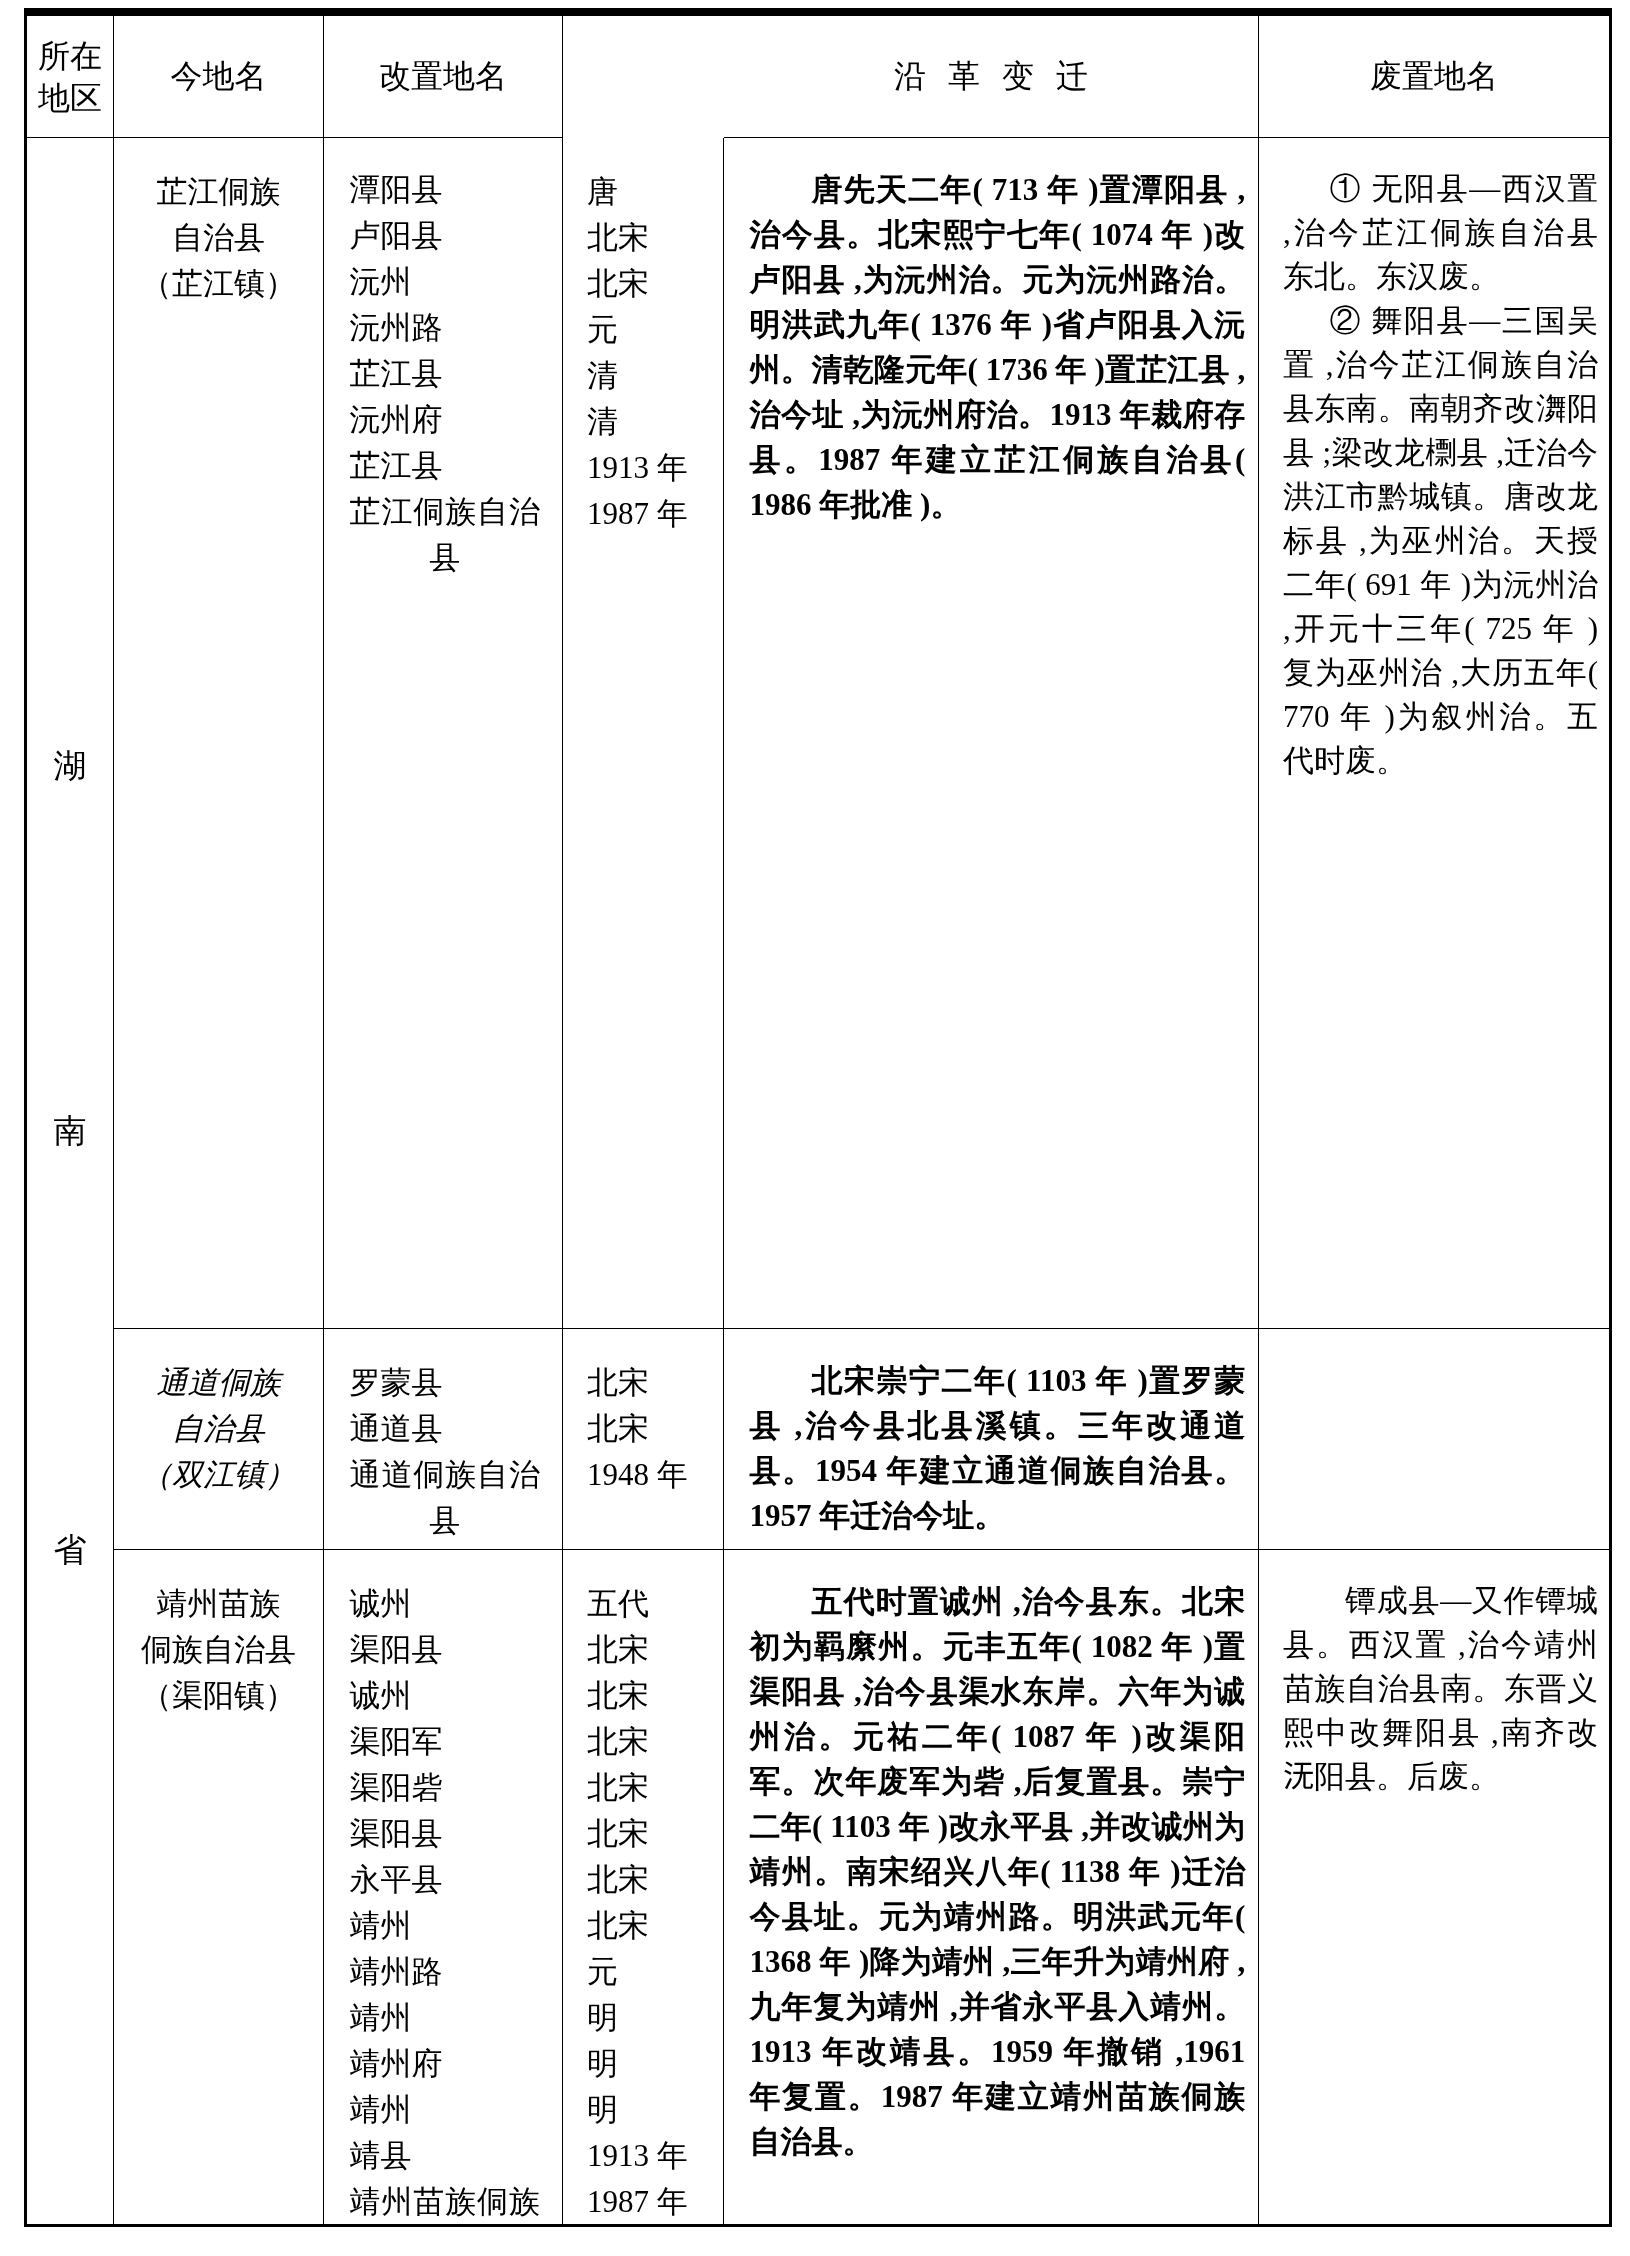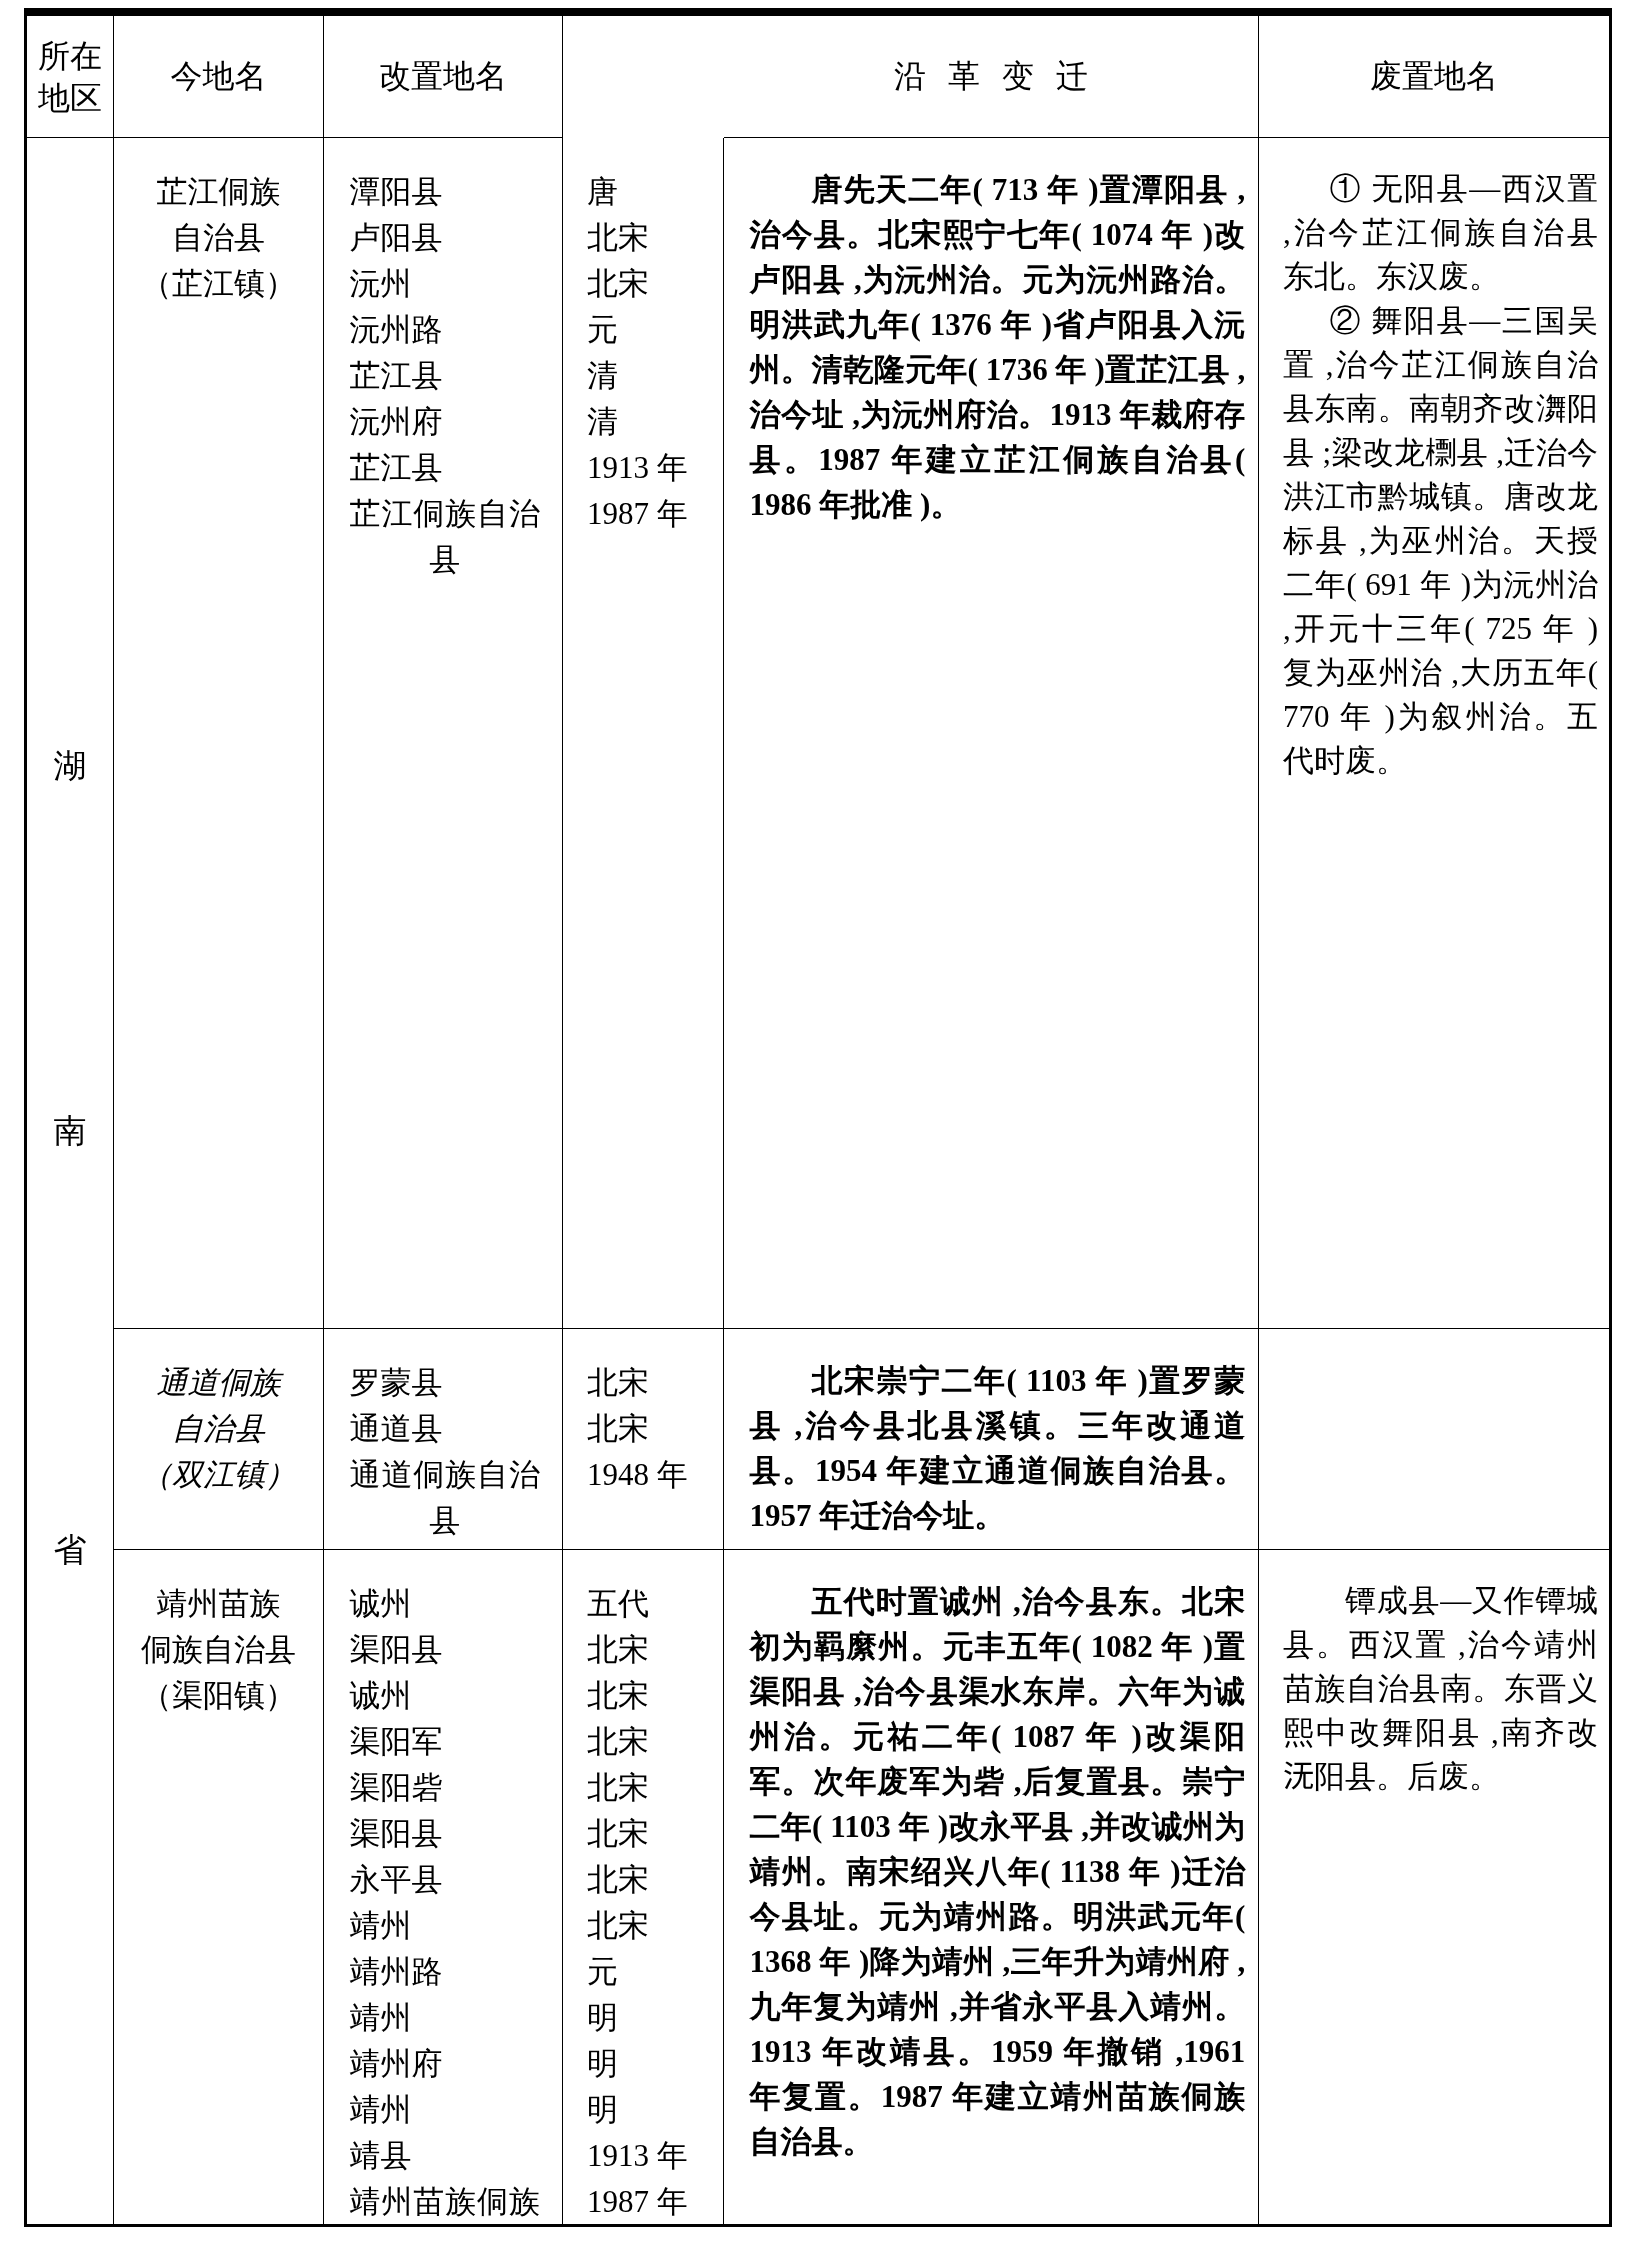--- a/index.html
+++ b/index.html
@@ -59,21 +59,21 @@
       <span class="region-char" style="top:605px;">湖</span>
       <span class="region-char" style="top:970px;">南</span>
       <span class="region-char" style="top:1389px;">省</span>
     </div>
 
     <div class="cell today" style="grid-area:2/2/3/3;">
       <div>芷江侗族</div>
       <div>自治县</div>
       <div>（芷江镇）</div>
     </div>
-    <div class="cell names" style="grid-area:2/3/3/4;">
+    <div class="cell names" style="grid-area:2/3/3/4;font-family:Liberation Mono, monospace;">
       <div>潭阳县</div>
       <div>卢阳县</div>
       <div>沅州</div>
       <div>沅州路</div>
       <div>芷江县</div>
       <div>沅州府</div>
       <div>芷江县</div>
       <div class="wrap-item">芷江侗族自治县</div>
     </div>
     <div class="cell era" style="grid-area:2/4/3/5;">

